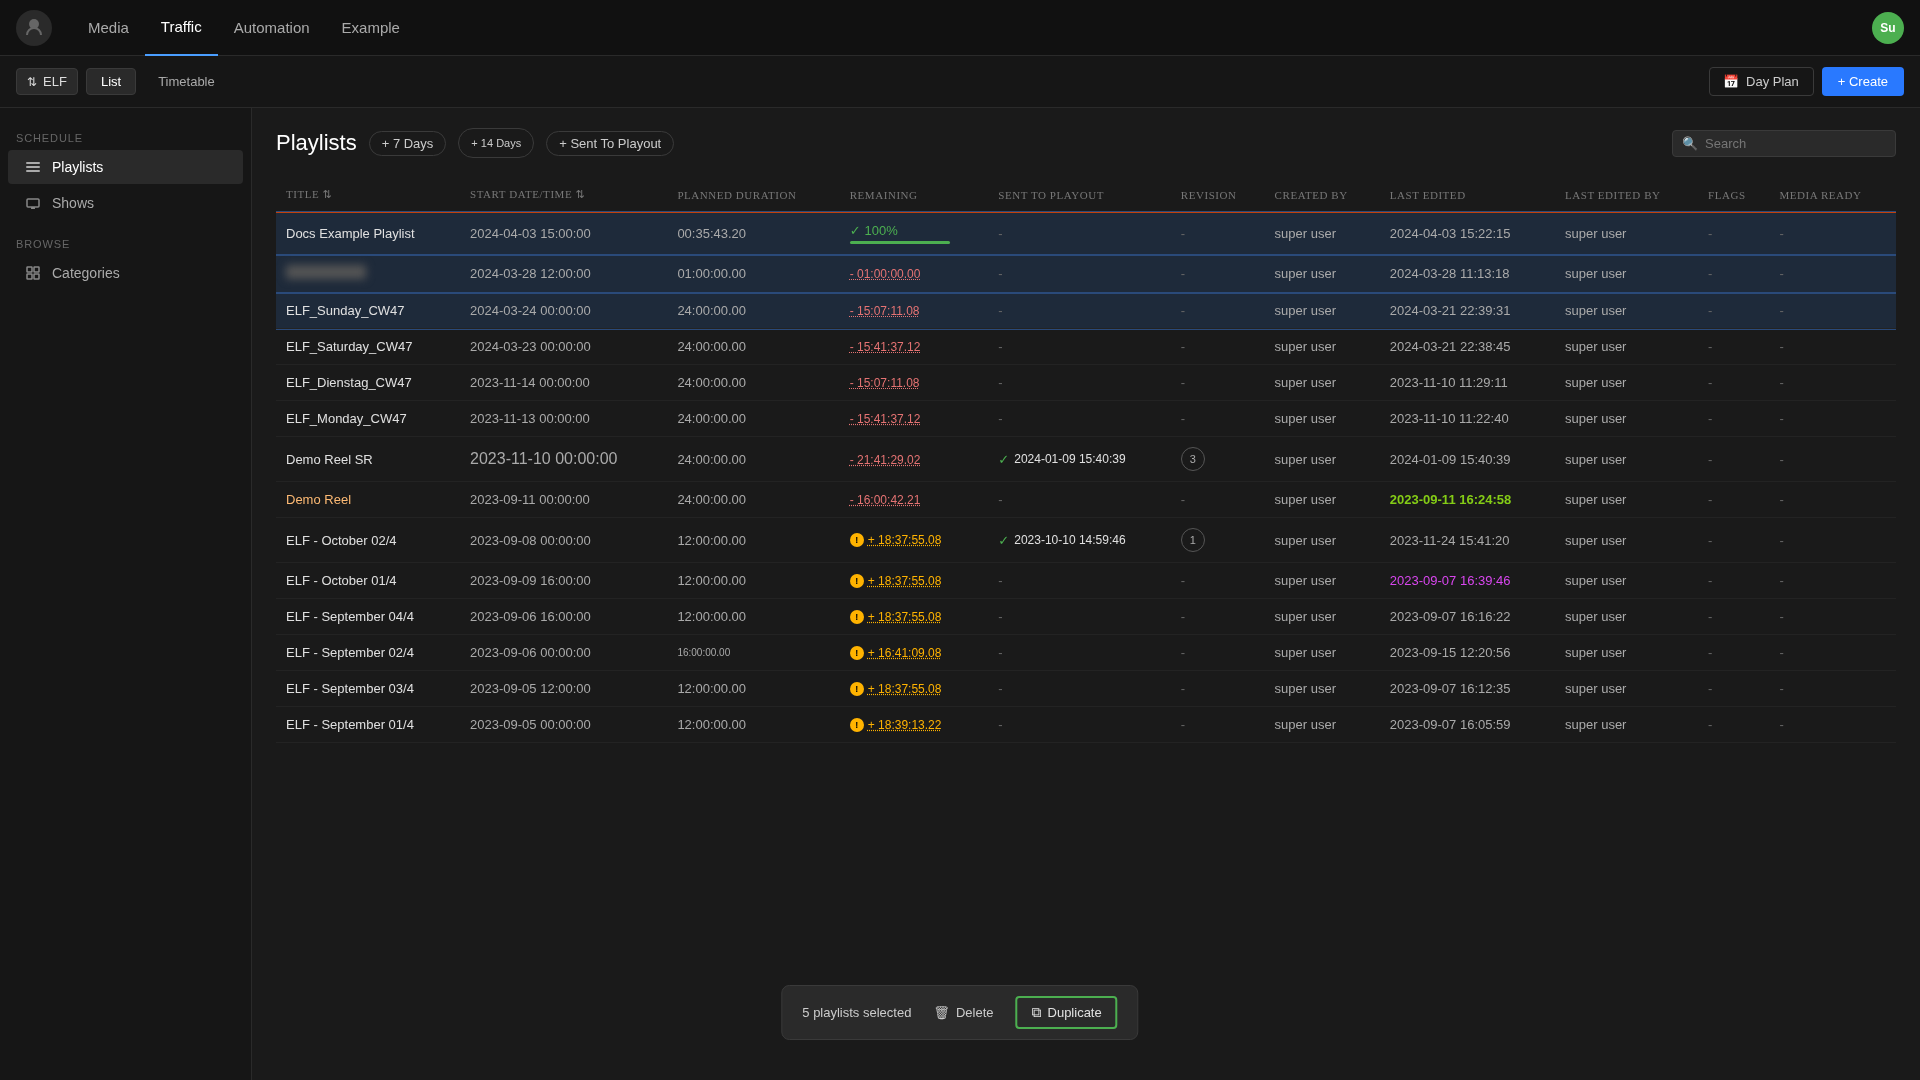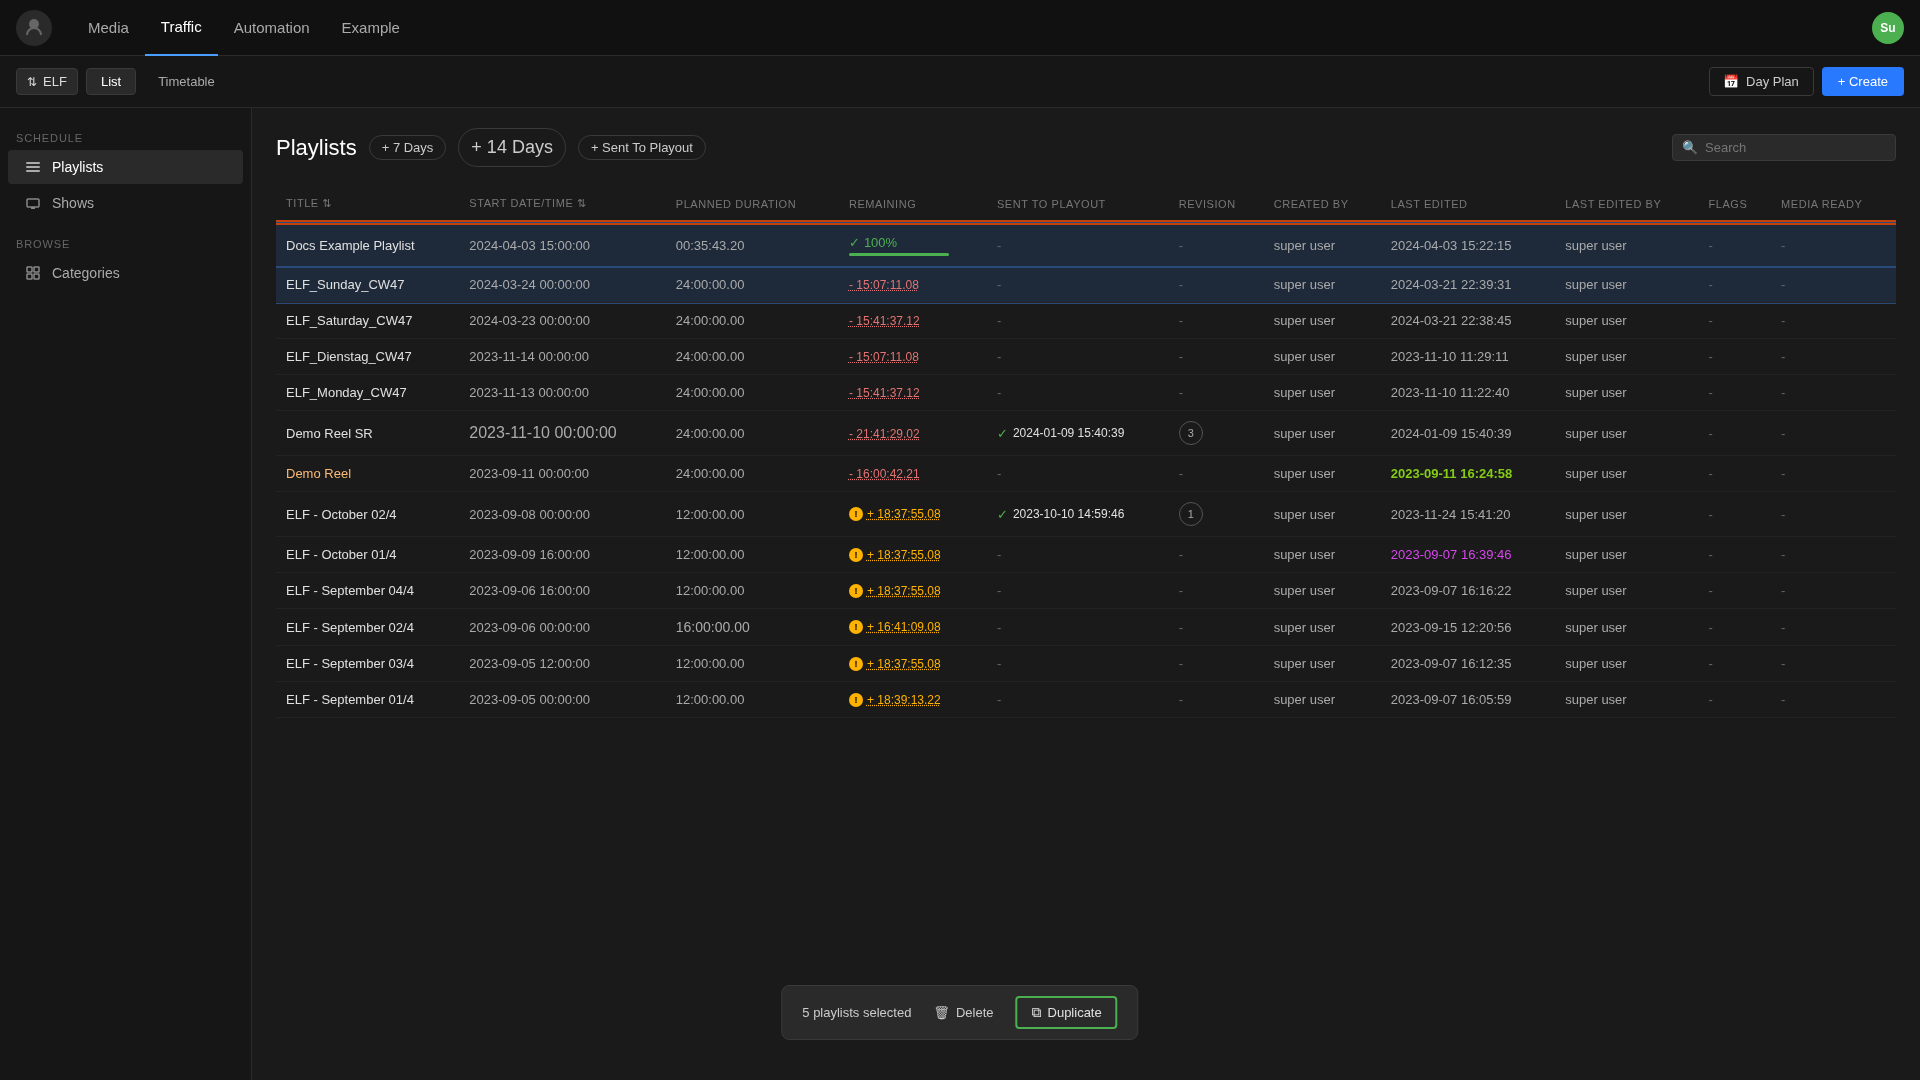--- a/index.html
+++ b/index.html
@@ -79,32 +79,32 @@
       </span>
       <span>Categories</span>
     </div>
   </div>
 
   <div style="flex:1;overflow:auto;padding:20px 24px;background:#1a1a1a;">
 
     <div style="display:flex;align-items:center;gap:12px;margin-bottom:20px;">
       <h1 style="font-size:22px;font-weight:500;color:#fff;">Playlists</h1>
       <button style="display:flex;align-items:center;gap:5px;background:transparent;border:1px solid #3a3a3a;border-radius:20px;padding:4px 12px;color:#ccc;cursor:pointer;font-size:13px;">+ 7 Days</button>
-      <button style="display:flex;align-items:center;gap:5px;background:transparent;border:1px solid #3a3a3a;border-radius:20px;padding:8px 12px;color:#ccc;cursor:pointer;font-size:18px;">+ 14 Days</button>
+      <button style="display:flex;align-items:center;gap:5px;background:transparent;border:1px solid #3a3a3a;border-radius:20px;padding:8px 12px;color:#ccc;cursor:pointer;font-size:11px;">+ 14 Days</button>
       <button style="display:flex;align-items:center;gap:5px;background:transparent;border:1px solid #3a3a3a;border-radius:20px;padding:4px 12px;color:#ccc;cursor:pointer;font-size:13px;">+ Sent To Playout</button>
       <div style="margin-left:auto;display:flex;align-items:center;background:#2a2a2a;border:1px solid #3a3a3a;border-radius:4px;padding:5px 10px;gap:6px;">
         <span style="color:#666;font-size:13px;">🔍</span>
         <input type="text" placeholder="Search" style="background: transparent; border: none; color: rgb(204, 204, 204); outline: none; font-size: 13px; width: 180px;">
       </div>
     </div>
 
     <div style="overflow:auto;">
       <table style="width:100%;border-collapse:collapse;">
         <thead>
-          <tr style="border-bottom:5px solid #c2410c;">
+          <tr style="border-bottom:2px solid #c2410c;font-family:Liberation Serif, serif;">
             <th style="padding:10px;text-align:left;font-size:11px;color:#777;text-transform:uppercase;letter-spacing:0.05em;white-space:nowrap;font-weight:500;cursor:pointer;">TITLE ⇅</th>
             <th style="padding:10px;text-align:left;font-size:11px;color:#777;text-transform:uppercase;letter-spacing:0.05em;white-space:nowrap;font-weight:500;cursor:pointer;">START DATE/TIME ⇅</th>
             <th style="padding:10px;text-align:left;font-size:11px;color:#777;text-transform:uppercase;letter-spacing:0.05em;white-space:nowrap;font-weight:500;">PLANNED DURATION</th>
             <th style="padding:10px;text-align:left;font-size:11px;color:#777;text-transform:uppercase;letter-spacing:0.05em;white-space:nowrap;font-weight:500;">REMAINING</th>
             <th style="padding:10px;text-align:left;font-size:11px;color:#777;text-transform:uppercase;letter-spacing:0.05em;white-space:nowrap;font-weight:500;">SENT TO PLAYOUT</th>
             <th style="padding:10px;text-align:left;font-size:11px;color:#777;text-transform:uppercase;letter-spacing:0.05em;white-space:nowrap;font-weight:500;">REVISION</th>
             <th style="padding:10px;text-align:left;font-size:11px;color:#777;text-transform:uppercase;letter-spacing:0.05em;white-space:nowrap;font-weight:500;">CREATED BY</th>
             <th style="padding:10px;text-align:left;font-size:11px;color:#777;text-transform:uppercase;letter-spacing:0.05em;white-space:nowrap;font-weight:500;">LAST EDITED</th>
             <th style="padding:10px;text-align:left;font-size:11px;color:#777;text-transform:uppercase;letter-spacing:0.05em;white-space:nowrap;font-weight:500;">LAST EDITED BY</th>
             <th style="padding:10px;text-align:left;font-size:11px;color:#777;text-transform:uppercase;letter-spacing:0.05em;white-space:nowrap;font-weight:500;">FLAGS</th>
@@ -129,20 +129,33 @@
               </td>
     <td style="padding:10px;"><span style="color:#666;">-</span></td>
     <td style="padding:10px;"><span style="color:#666;">-</span></td>
     <td style="padding:10px;color:#aaa;font-size:13px;">super user</td>
     <td style="padding:10px;color:#aaa;font-size:13px;">2024-04-03 15:22:15</td>
     <td style="padding:10px;color:#aaa;font-size:13px;">super user</td>
     <td style="padding:10px;color:#666;font-size:13px;">-</td>
     <td style="padding:10px;color:#666;font-size:13px;">-</td>
   </tr>
             <tr style="border-bottom: 1px solid rgb(35, 35, 35); cursor: pointer; background: rgb(30, 42, 58); outline: rgb(42, 74, 122) solid 1px;">
+    <td style="padding:10px;"><span style="filter:blur(4px);background:#555;border-radius:2px;display:inline-block;width:80px;height:14px;"></span></td>
+    <td style="padding:10px;color:#aaa;font-size:13px;">2024-03-28 12:00:00</td>
+    <td style="padding:10px;color:#aaa;font-size:13px;">01:00:00.00</td>
+    <td style="padding:10px;"><span style="color:#e57373;font-size:12px;text-decoration:underline dotted;">- 01:00:00.00</span></td>
+    <td style="padding:10px;"><span style="color:#666;">-</span></td>
+    <td style="padding:10px;"><span style="color:#666;">-</span></td>
+    <td style="padding:10px;color:#aaa;font-size:13px;">super user</td>
+    <td style="padding:10px;color:#aaa;font-size:13px;">2024-03-28 11:13:18</td>
+    <td style="padding:10px;color:#aaa;font-size:13px;">super user</td>
+    <td style="padding:10px;color:#666;font-size:13px;">-</td>
+    <td style="padding:10px;color:#666;font-size:13px;">-</td>
+  </tr>
+            <tr style="border-bottom: 1px solid rgb(35, 35, 35); cursor: pointer; background: rgb(30, 42, 58); outline: rgb(42, 74, 122) solid 1px;">
     <td style="padding:10px;"><span style="color:#e0e0e0;">ELF_Sunday_CW47</span></td>
     <td style="padding:10px;color:#aaa;font-size:13px;">2024-03-24 00:00:00</td>
     <td style="padding:10px;color:#aaa;font-size:13px;">24:00:00.00</td>
     <td style="padding:10px;"><span style="color:#e57373;font-size:12px;text-decoration:underline dotted;">- 15:07:11.08</span></td>
     <td style="padding:10px;"><span style="color:#666;">-</span></td>
     <td style="padding:10px;"><span style="color:#666;">-</span></td>
     <td style="padding:10px;color:#aaa;font-size:13px;">super user</td>
     <td style="padding:10px;color:#aaa;font-size:13px;">2024-03-21 22:39:31</td>
     <td style="padding:10px;color:#aaa;font-size:13px;">super user</td>
     <td style="padding:10px;color:#666;font-size:13px;">-</td>
@@ -273,21 +286,21 @@
     <td style="padding:10px;"><span style="color:#666;">-</span></td>
     <td style="padding:10px;color:#aaa;font-size:13px;">super user</td>
     <td style="padding:10px;color:#aaa;font-size:13px;">2023-09-07 16:16:22</td>
     <td style="padding:10px;color:#aaa;font-size:13px;">super user</td>
     <td style="padding:10px;color:#666;font-size:13px;">-</td>
     <td style="padding:10px;color:#666;font-size:13px;">-</td>
   </tr>
             <tr style="border-bottom: 1px solid rgb(35, 35, 35); cursor: pointer;">
     <td style="padding:10px;"><span style="color:#e0e0e0;">ELF - September 02/4</span></td>
     <td style="padding:10px;color:#aaa;font-size:13px;">2023-09-06 00:00:00</td>
-    <td style="padding:10px;color:#aaa;font-size:14px;">16:00:00.00</td>
+    <td style="padding:10px;color:#aaa;font-size:10px;">16:00:00.00</td>
     <td style="padding:10px;">
                 <div style="display:flex;align-items:center;gap:4px;">
       <div style="width:14px;height:14px;background:#ffb300;border-radius:50%;display:flex;align-items:center;justify-content:center;font-size:9px;color:#000;font-weight:bold;flex-shrink:0;">!</div>
       <span style="color:#ffb300;font-size:12px;text-decoration:underline dotted;">+ 16:41:09.08</span>
     </div>
               </td>
     <td style="padding:10px;"><span style="color:#666;">-</span></td>
     <td style="padding:10px;"><span style="color:#666;">-</span></td>
     <td style="padding:10px;color:#aaa;font-size:13px;">super user</td>
     <td style="padding:10px;color:#aaa;font-size:13px;">2023-09-15 12:20:56</td>

